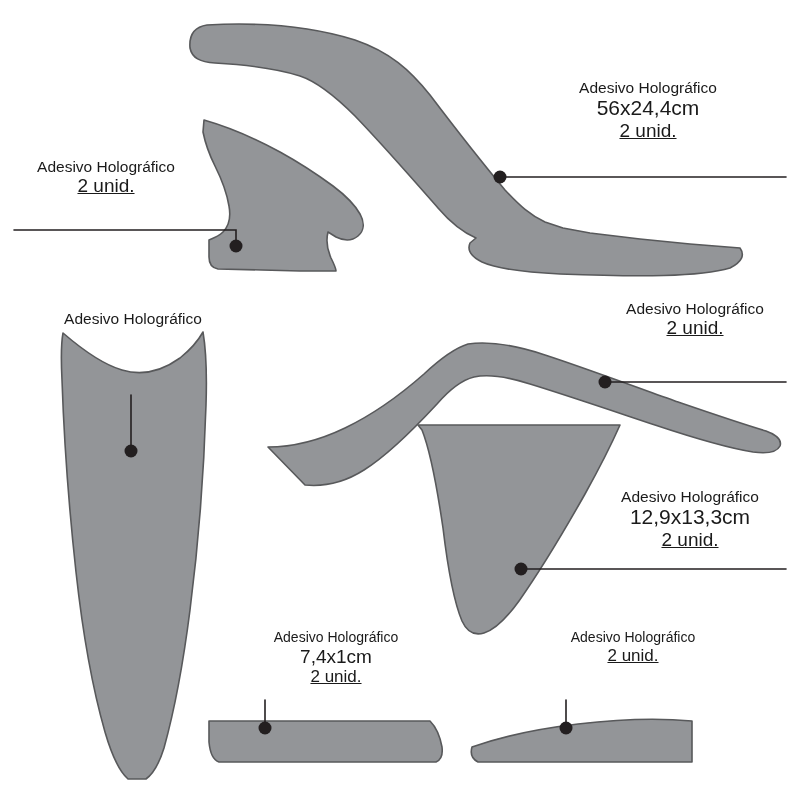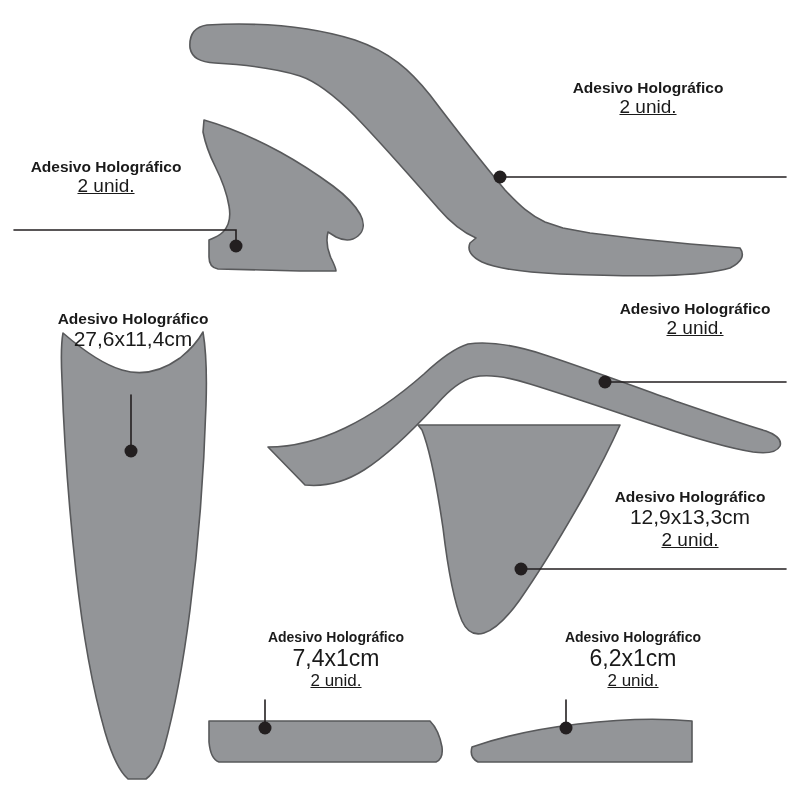--- a/index.html
+++ b/index.html
@@ -23,39 +23,39 @@
     height: 800px;
   }
   .label {
     position: absolute;
     color: #1a1a1a;
     line-height: 1.12;
     white-space: nowrap;
   }
   .label .ln1 {
     font-size: 15.5px;
-    font-weight: bold;
+    font-weight: normal;
     display: block;
   }
   .label .ln2 {
     font-size: 21px;
     font-weight: normal;
     display: block;
   }
   .label .ln3 {
     font-size: 19px;
     font-weight: normal;
     display: block;
     text-decoration: underline;
   }
   .label.align-center { text-align: center; }
 
   
   .label.small .ln1 { font-size: 14px; }
-  .label.small .ln2 { font-size: 23px; }
+  .label.small .ln2 { font-size: 19px; }
   .label.small .ln3 { font-size: 17px; }
 </style>
 </head>
 <body>
 
 <div id="stage">
 
   <svg id="shapes" viewBox="0 0 800 800" xmlns="http://www.w3.org/2000/svg">
 
     <path d="M207 25 C 260 22, 310 26, 355 40 C 390 52, 410 70, 430 95
@@ -132,26 +132,26 @@
     </g>
   </svg>
 
   <div class="label align-center" style="left:16px; top:158px; width:180px;">
     <span class="ln1">Adesivo Holográfico</span>
     <span class="ln3">2 unid.</span>
   </div>
 
   <div class="label align-center" style="left:512px; top:79px; width:272px;">
     <span class="ln1">Adesivo Holográfico</span>
+    <span class="ln2">56x24,4cm</span>
     <span class="ln3">2 unid.</span>
   </div>
 
   <div class="label align-center" style="left:38px; top:310px; width:190px;">
     <span class="ln1">Adesivo Holográfico</span>
-    <span class="ln2">27,6x11,4cm</span>
   </div>
 
   <div class="label align-center" style="left:604px; top:300px; width:182px;">
     <span class="ln1">Adesivo Holográfico</span>
     <span class="ln3">2 unid.</span>
   </div>
 
   <div class="label align-center" style="left:594px; top:488px; width:192px;">
     <span class="ln1">Adesivo Holográfico</span>
     <span class="ln2">12,9x13,3cm</span>
@@ -159,17 +159,16 @@
   </div>
 
   <div class="label align-center small" style="left:243px; top:630px; width:186px;">
     <span class="ln1">Adesivo Holográfico</span>
     <span class="ln2">7,4x1cm</span>
     <span class="ln3">2 unid.</span>
   </div>
 
   <div class="label align-center small" style="left:540px; top:630px; width:186px;">
     <span class="ln1">Adesivo Holográfico</span>
-    <span class="ln2">6,2x1cm</span>
     <span class="ln3">2 unid.</span>
   </div>
 
 </div>
 
 </body></html>

